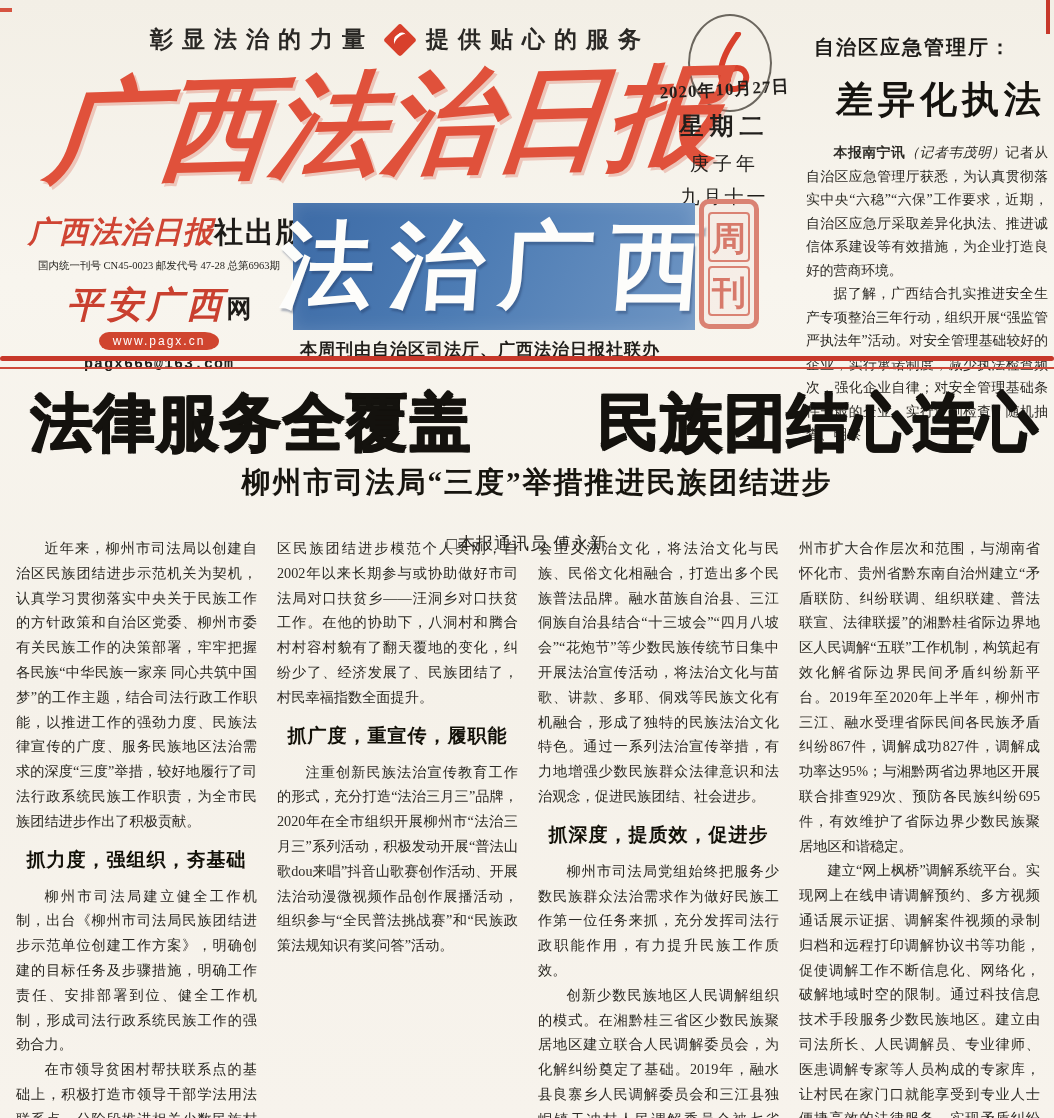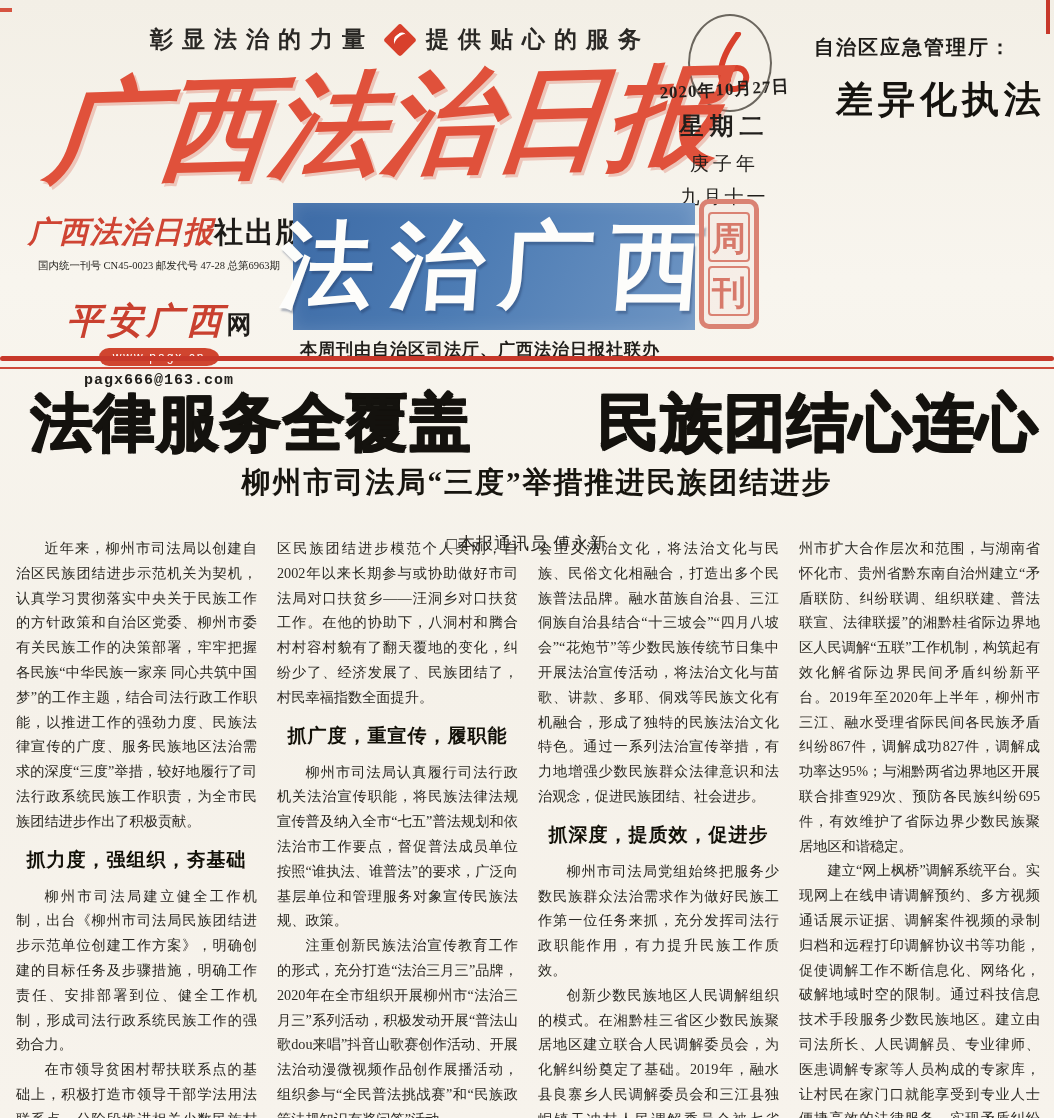--- a/index.html
+++ b/index.html
@@ -32,21 +32,21 @@
   .dateblock .d2 { font-size:24px; font-weight:bold; margin-top:9px; letter-spacing:6px;
                    font-family:"Liberation Sans","DejaVu Sans",sans-serif; }
   .dateblock .d3 { font-size:19px; margin-top:9px; letter-spacing:4px; }
   .dateblock .d4 { font-size:19px; margin-top:7px; letter-spacing:3px; }
 
   .pubblock { position:absolute; left:28px; top:212px; width:262px; text-align:center; }
   .pub-line1 { white-space:nowrap; }
   .pub-callig { font-size:30px; font-weight:bold; font-style:italic; color:#cf4433; letter-spacing:1px; }
   .pub-suffix { font-size:29px; font-weight:bold; color:#1d1b18; letter-spacing:2px; }
   .issue { margin-top:6px; font-size:10.5px; color:#25231f; white-space:nowrap; letter-spacing:0; }
-  .site-line { margin-top:24px; white-space:nowrap; }
+  .site-line { margin-top:8px; white-space:nowrap; }
   .site-callig { font-size:36px; font-weight:bold; font-style:italic; color:#c9402f; letter-spacing:4px; }
   .site-suffix { font-size:25px; font-weight:bold; color:#1d1b18; }
   .url-pill { display:inline-block; margin-top:2px; background:#d0452f; color:#fff; font-weight:normal;
               font-size:12px; letter-spacing:2px; padding:2px 14px; border-radius:10px 14px 12px 10px/9px;
               font-family:"Liberation Sans","DejaVu Sans",sans-serif; }
   .email { margin-top:6px; font-size:15px; color:#23211d; font-weight:bold;
            font-family:Liberation Mono, monospace; letter-spacing:1px; }
 
   .bluebanner { position:absolute; left:293px; top:203px; width:402px; height:127px;
               background:linear-gradient(115deg,#3d6ba6 0%,#4d7cb4 45%,#6e95c3 100%);
@@ -151,40 +151,43 @@
   <div class="banner-note">本周刊由自治区司法厅、广西法治日报社联办</div>
 
   <div class="seal">
     <span>周</span>
     <span>刊</span>
   </div>
 
   <div class="side-article">
     <div class="side-kicker">自治区应急管理厅：</div>
     <div class="side-headline">差异化执法</div>
+    <div class="side-body">
+      <p><b>本报南宁讯</b><i>（记者韦茂明）</i><span>记者从自治区应急管理厅获悉，为认真贯彻落实中央“六稳”“六保”工作要求，近期，自治区应急厅采取差异化执法、推进诚信体系建设等有效措施，为企业打造良好的营商环境。</span></p>
+      <p>据了解，广西结合扎实推进安全生产专项整治三年行动，组织开展“强监管严执法年”活动。对安全管理基础较好的企业，实行承诺制度，减少执法检查频次，强化企业自律；对安全管理基础条件一般的企业，实行计划检查、随机抽查、明察</p>
+    </div>
   </div>
 
   <div class="rule-thick"></div>
   <div class="rule-thin"></div>
 
   <div class="headline">法律服务全覆盖　　民族团结心连心</div>
   <div class="subhead">柳州市司法局“三度”举措推进民族团结进步</div>
   <div class="byline">□本报通讯员 傅永新</div>
 
   <div class="columns">
     <div class="col">
         <p class="body-p">近年来，柳州市司法局以创建自治区民族团结进步示范机关为契机，认真学习贯彻落实中央关于民族工作的方针政策和自治区党委、柳州市委有关民族工作的决策部署，牢牢把握各民族“中华民族一家亲 同心共筑中国梦”的工作主题，结合司法行政工作职能，以推进工作的强劲力度、民族法律宣传的广度、服务民族地区法治需求的深度“三度”举措，较好地履行了司法行政系统民族工作职责，为全市民族团结进步作出了积极贡献。</p>
         <h3 class="col-subhead">抓力度，强组织，夯基础</h3>
         <p class="body-p">柳州市司法局建立健全工作机制，出台《柳州市司法局民族团结进步示范单位创建工作方案》，明确创建的目标任务及步骤措施，明确工作责任、安排部署到位、健全工作机制，形成司法行政系统民族工作的强劲合力。</p>
         <p class="body-p">在市领导贫困村帮扶联系点的基础上，积极打造市领导干部学法用法联系点，分阶段推进相关少数民族村落法治宣传软硬件建设，充分发挥全国民族法治示范村、市领导学法用法联系点的辐射作用，以点带面，开展法治宣传教育工作，增强法治宣传工作实效。</p>
       </div>
     <div class="col">
         <p class="body-p cont">区民族团结进步模范个人吴刚，自2002年以来长期参与或协助做好市司法局对口扶贫乡——汪洞乡对口扶贫工作。在他的协助下，八洞村和腾合村村容村貌有了翻天覆地的变化，纠纷少了、经济发展了、民族团结了，村民幸福指数全面提升。</p>
         <h3 class="col-subhead">抓广度，重宣传，履职能</h3>
-        <p class="body-p">柳州市司法局认真履行司法行政机关法治宣传职能，将民族法律法规宣传普及纳入全市“七五”普法规划和依法治市工作要点，督促普法成员单位按照“谁执法、谁普法”的要求，广泛向基层单位和管理服务对象宣传民族法规、政策。</p>
         <p class="body-p">注重创新民族法治宣传教育工作的形式，充分打造“法治三月三”品牌，2020年在全市组织开展柳州市“法治三月三”系列活动，积极发动开展“普法山歌dou来唱”抖音山歌赛创作活动、开展法治动漫微视频作品创作展播活动，组织参与“全民普法挑战赛”和“民族政策法规知识有奖问答”活动。</p>
       </div>
     <div class="col">
         <p class="body-p cont">会主义法治文化，将法治文化与民族、民俗文化相融合，打造出多个民族普法品牌。融水苗族自治县、三江侗族自治县结合“十三坡会”“四月八坡会”“花炮节”等少数民族传统节日集中开展法治宣传活动，将法治文化与苗歌、讲款、多耶、侗戏等民族文化有机融合，形成了独特的民族法治文化特色。通过一系列法治宣传举措，有力地增强少数民族群众法律意识和法治观念，促进民族团结、社会进步。</p>
         <h3 class="col-subhead">抓深度，提质效，促进步</h3>
         <p class="body-p">柳州市司法局党组始终把服务少数民族群众法治需求作为做好民族工作第一位任务来抓，充分发挥司法行政职能作用，有力提升民族工作质效。</p>
         <p class="body-p">创新少数民族地区人民调解组织的模式。在湘黔桂三省区少数民族聚居地区建立联合人民调解委员会，为化解纠纷奠定了基础。2019年，融水县良寨乡人民调解委员会和三江县独峒镇干冲村人民调解委员会被七省（区市）司法厅评为“化解边界矛盾纠纷模范人民调解委员会”，三江县独峒镇人民调解委员会主任杨扬被评为“化解边界矛盾纠纷模范人民调解员”。2019年至今，柳州省际边界地区开展矛盾纠纷联合排查362次、预防矛盾纠纷741件，成功调结边界矛盾纠纷283件，有效维护了少数民族接边地区团结稳定，为湘黔桂三省区各民族共同繁荣发展打牢“第一道防线”。</p>
       </div>
     <div class="col">
         <p class="body-p cont">州市扩大合作层次和范围，与湖南省怀化市、贵州省黔东南自治州建立“矛盾联防、纠纷联调、组织联建、普法联宣、法律联援”的湘黔桂省际边界地区人民调解“五联”工作机制，构筑起有效化解省际边界民间矛盾纠纷新平台。2019年至2020年上半年，柳州市三江、融水受理省际民间各民族矛盾纠纷867件，调解成功827件，调解成功率达95%；与湘黔两省边界地区开展联合排查929次、预防各民族纠纷695件，有效维护了省际边界少数民族聚居地区和谐稳定。</p>

